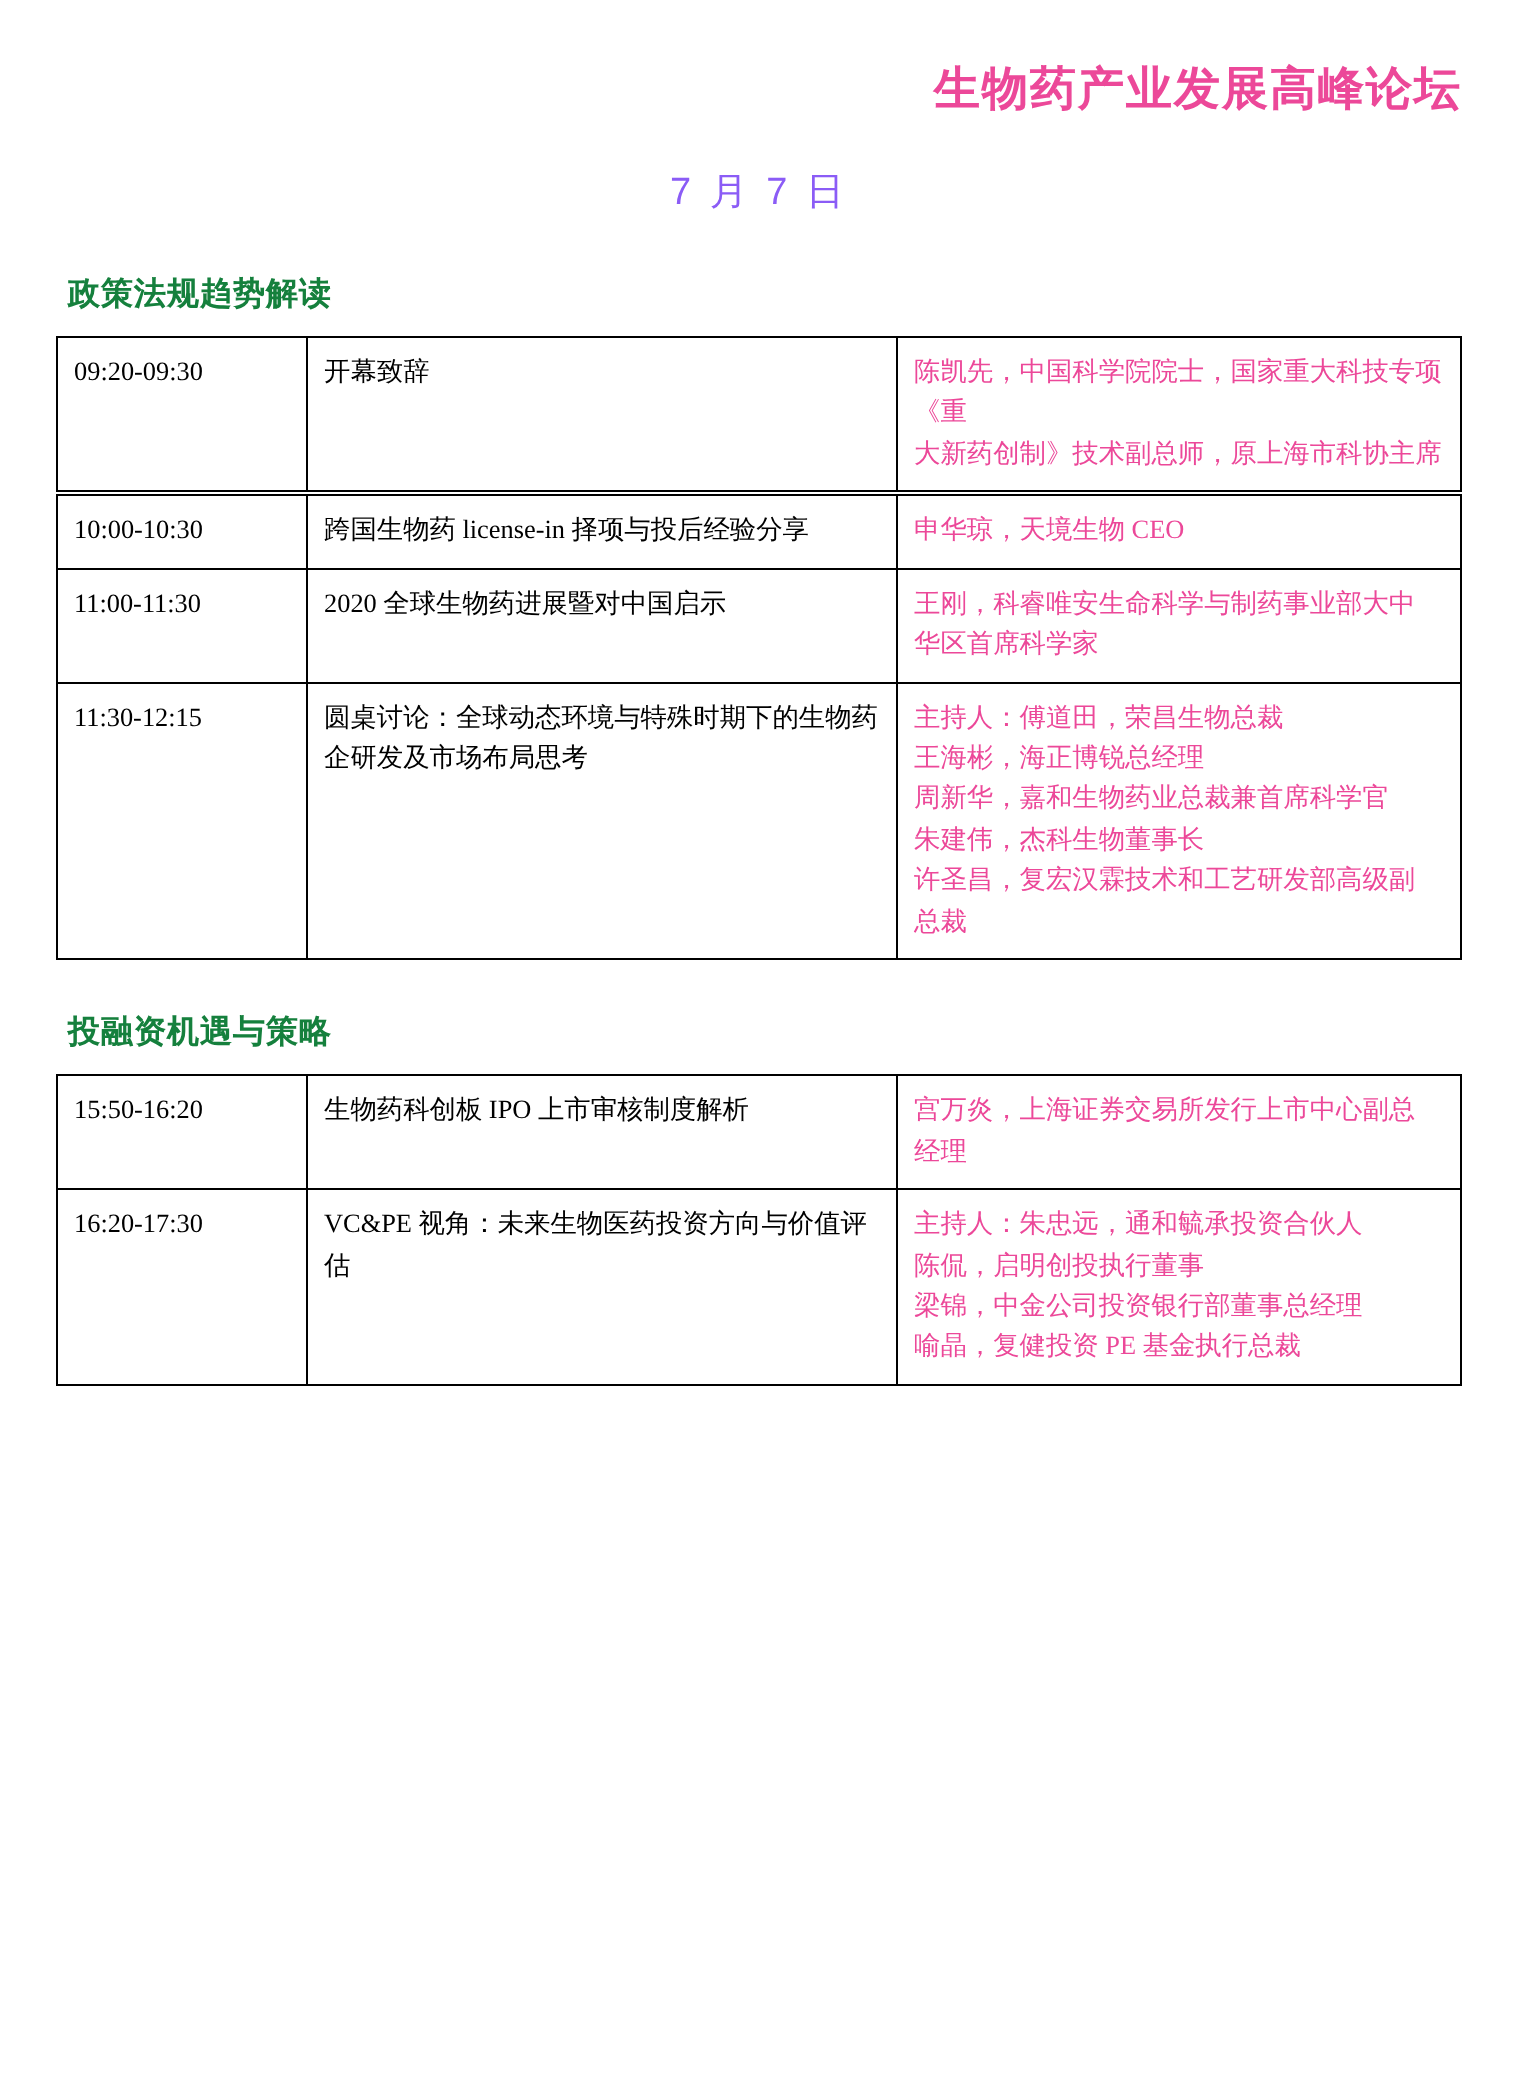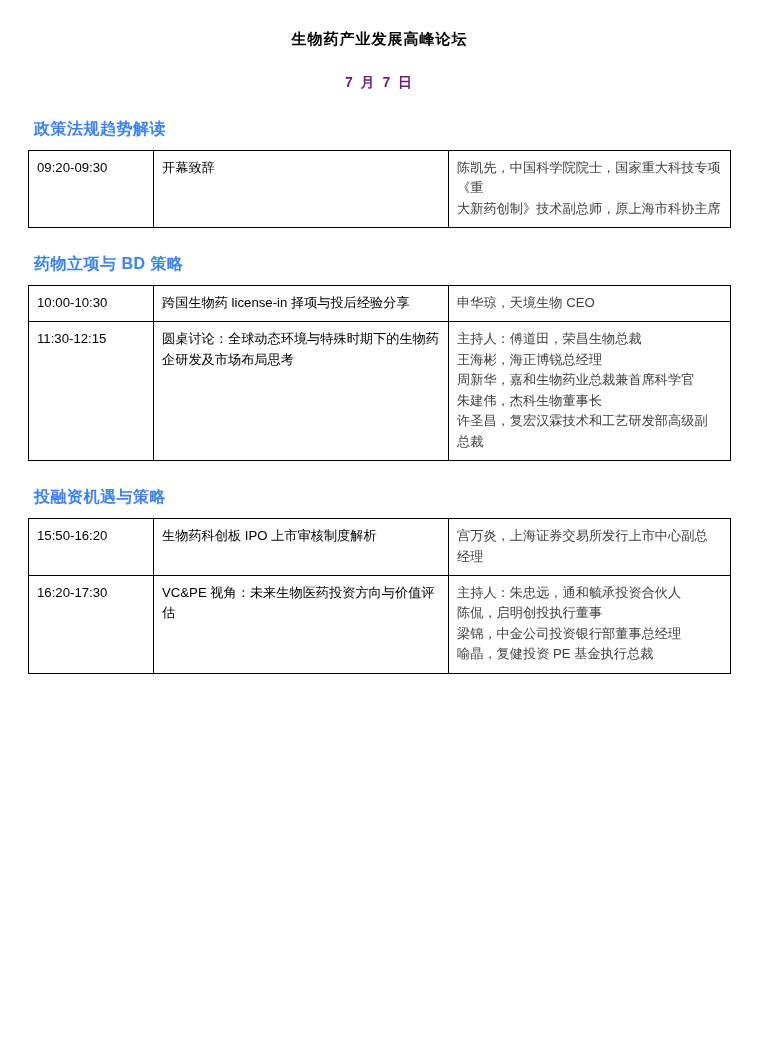--- a/index.html
+++ b/index.html
@@ -13,66 +13,67 @@
     font-family: "Liberation Sans", "DejaVu Sans", sans-serif;
     color: #000000;
     -webkit-font-smoothing: antialiased;
   }
   .page {
     width: 759px;
     box-sizing: border-box;
     padding: 22px 28px 20px 28px;
   }
   .doc-title {
-    text-align: center;
-    color: #000000;
-    font-size: 15px;
+    text-align: right;
+    color: #ec4899;
+    font-size: 23px;
     font-weight: bold;
     letter-spacing: 1px;
     margin: 6px 0 0 0;
     line-height: 1.4;
   }
   .doc-date {
     text-align: center;
-    color: #701a75;
-    font-size: 14px;
-    font-weight: bold;
+    color: #8b5cf6;
+    font-size: 19px;
+    font-weight: normal;
     letter-spacing: 2px;
     margin: 24px 0 0 0;
     line-height: 1.4;
   }
   .section-heading {
     font-size: 16px;
     font-weight: bold;
-    color: #3b82f6;
+    color: #15803d;
     margin: 26px 0 10px 6px;
     letter-spacing: 0.5px;
   }
   table.sched {
     width: 100%;
     border-collapse: collapse;
     table-layout: fixed;
     margin: 0 0 1px 0;
+    font-family: Liberation Serif, serif;
   }
   table.sched td {
     border: 1px solid #000000;
     vertical-align: top;
     padding: 7px 8px 8px 8px;
     font-size: 13.2px;
     line-height: 1.55;
   }
   td.col-time {
     width: 108px;
     white-space: nowrap;
   }
   td.col-topic {
     width: 278px;
   }
   td.col-speaker {
-    color: #404040;
+    color: #ec4899;
   }
   .line {
     display: block;
   }
 </style>
 </head>
 <body>
 
 <div class="page">
 
@@ -86,28 +87,35 @@
         <td class="col-time">09:20-09:30</td>
         <td class="col-topic">开幕致辞</td>
         <td class="col-speaker">
           <span class="line">陈凯先，中国科学院院士，国家重大科技专项《重</span>
           <span class="line">大新药创制》技术副总师，原上海市科协主席</span>
         </td>
       </tr>
     </tbody>
   </table>
 
-  <div class="section-heading">药物立项与 BD 策略</div>
   <table class="sched">
     <tbody>
       <tr>
         <td class="col-time">10:00-10:30</td>
         <td class="col-topic">跨国生物药 license-in 择项与投后经验分享</td>
         <td class="col-speaker">
           <span class="line">申华琼，天境生物 CEO</span>
+        </td>
+      </tr>
+      <tr>
+        <td class="col-time">11:00-11:30</td>
+        <td class="col-topic">2020 全球生物药进展暨对中国启示</td>
+        <td class="col-speaker">
+          <span class="line">王刚，科睿唯安生命科学与制药事业部大中</span>
+          <span class="line">华区首席科学家</span>
         </td>
       </tr>
       <tr>
         <td class="col-time">11:30-12:15</td>
         <td class="col-topic">圆桌讨论：全球动态环境与特殊时期下的生物药企研发及市场布局思考</td>
         <td class="col-speaker">
           <span class="line">主持人：傅道田，荣昌生物总裁</span>
           <span class="line">王海彬，海正博锐总经理</span>
           <span class="line">周新华，嘉和生物药业总裁兼首席科学官</span>
           <span class="line">朱建伟，杰科生物董事长</span>

